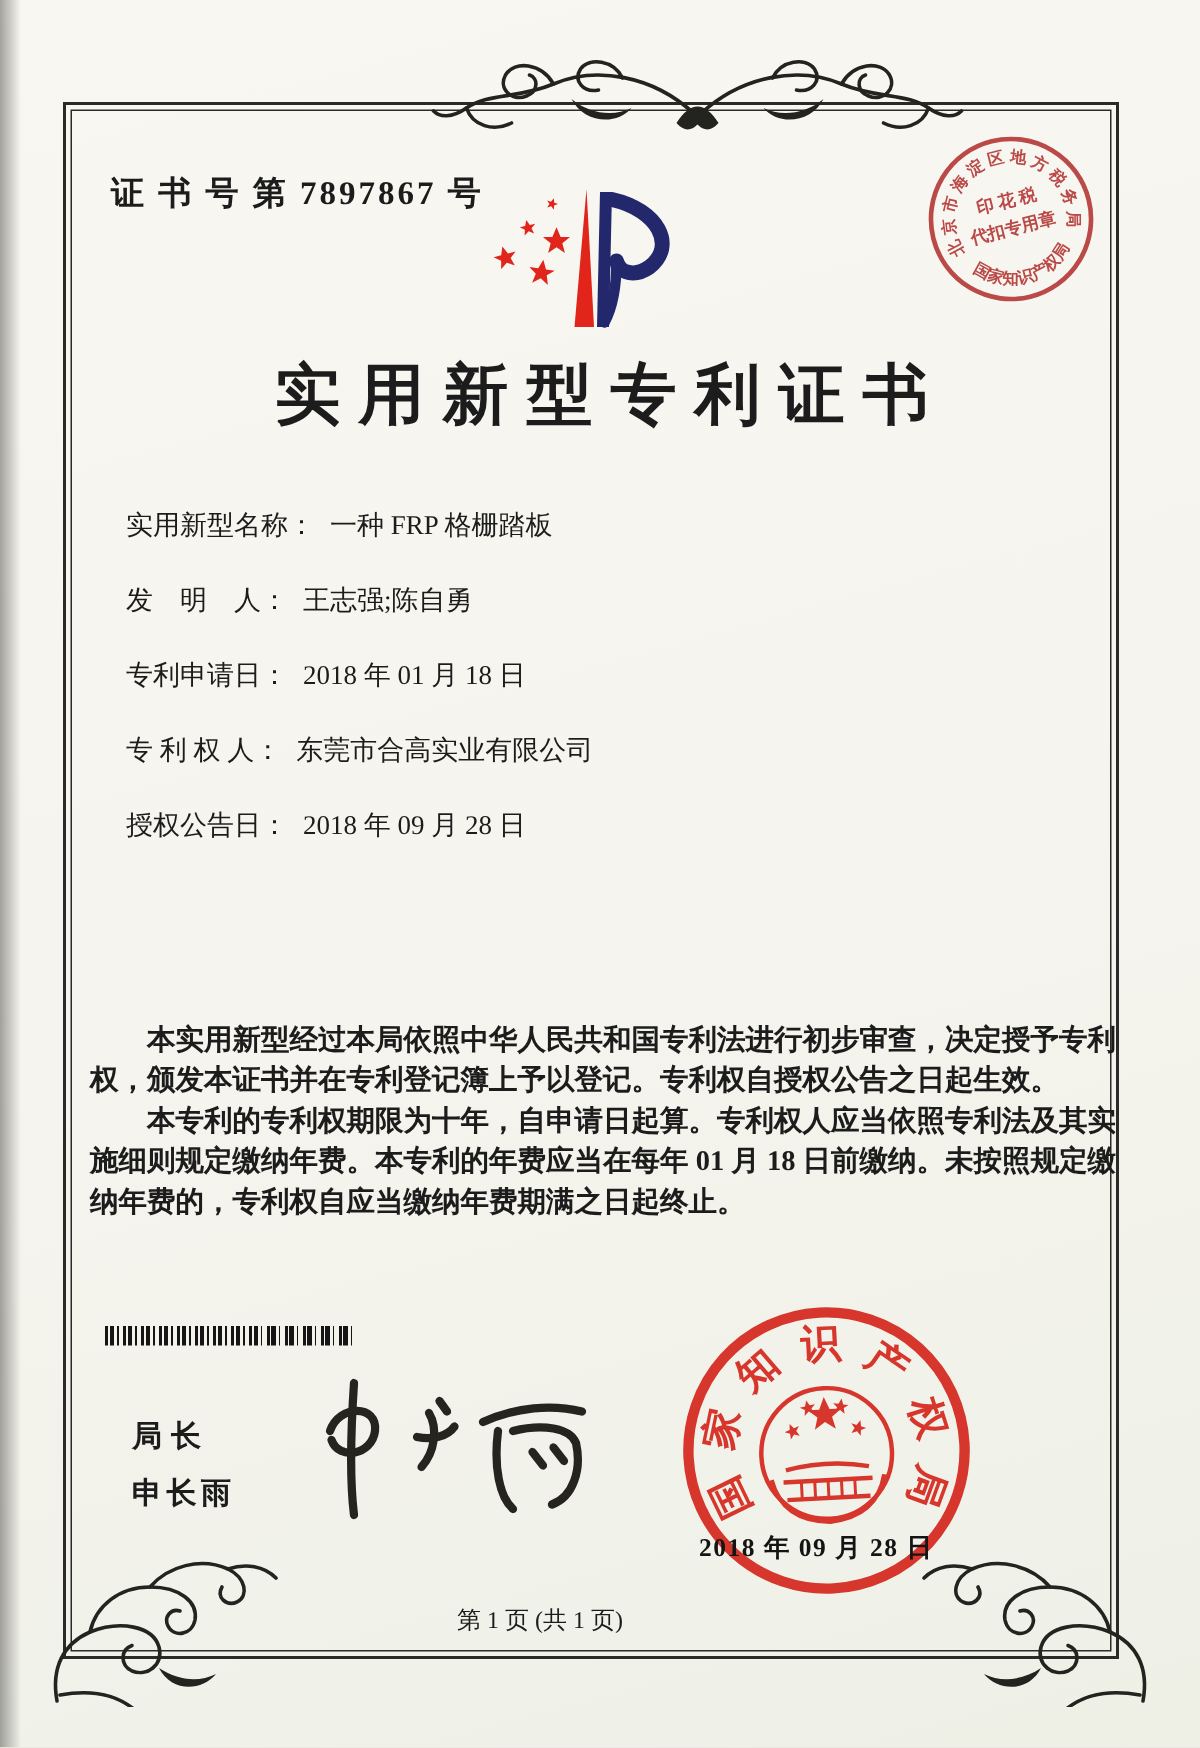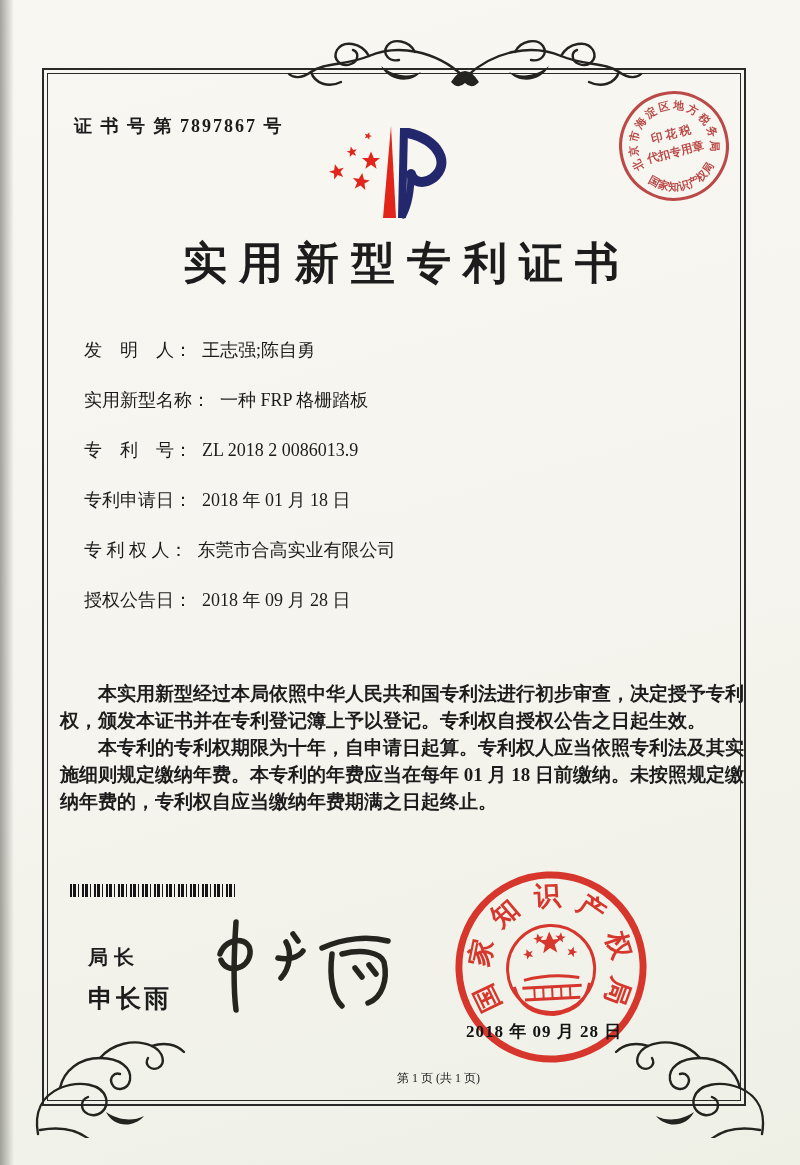--- a/index.html
+++ b/index.html
@@ -12,21 +12,21 @@
   .paper{position:relative;width:800px;height:1165px;overflow:hidden;
     background:linear-gradient(165deg,#f8f7f2 0%,#f5f4ee 55%,#eef0e6 100%);color:var(--ink);}
   .edge-shadow{position:absolute;left:0;top:0;bottom:0;width:14px;
     background:linear-gradient(90deg,rgba(60,60,55,.45),rgba(60,60,55,0));pointer-events:none;}
   .frame-outer{position:absolute;left:42px;top:68px;width:704px;height:1038px;
     border:2px solid #2a2a28;}
   .frame-inner{position:absolute;left:3px;top:3px;right:3px;bottom:3px;border:1px solid #2a2a28;}
   .ornament{position:absolute;}
   .ornament path{stroke:#23231f;fill:none;stroke-width:2.4;stroke-linecap:round;}
   .ornament path.leaf{fill:#23231f;stroke:none;}
-  .cert-no{position:absolute;left:74px;top:114px;font-size:18px;font-weight:600;
+  .cert-no{position:absolute;left:74px;top:114px;font-size:22px;font-weight:600;
     letter-spacing:2px;}
   .logo{position:absolute;left:323px;top:120px;width:138px;height:104px;}
   .logo .red{fill:var(--logo-red);}
   .logo .navy{fill:var(--logo-navy);}
   .logo .navy-stroke{stroke:var(--logo-navy);fill:none;stroke-linecap:round;}
   .tax-stamp{position:absolute;left:616px;top:88px;width:116px;height:116px;
     transform:rotate(-14deg);opacity:.88;}
   .tax-stamp svg{width:100%;height:100%;}
   .title{position:absolute;left:0;right:0;top:234px;text-align:center;
     font-size:44px;font-weight:600;letter-spacing:12px;margin-left:14px;}
@@ -34,29 +34,29 @@
   .frow{height:50px;position:relative;white-space:nowrap;}
   .frow .value{margin-left:10px;}
   .frow .grant-right{position:absolute;left:368px;top:0;}
   .body-text{position:absolute;left:60px;right:56px;top:680px;font-size:19px;
     font-weight:600;line-height:27px;text-align:justify;}
   .body-text p{text-indent:2em;}
   .barcode{position:absolute;left:70px;top:884px;width:168px;height:13px;
     background:repeating-linear-gradient(90deg,#151515 0 2px,transparent 2px 3px,
     #151515 3px 6px,transparent 6px 8px,#151515 8px 9px,transparent 9px 12px);}
   .officer-title{position:absolute;left:88px;top:944px;font-size:20px;font-weight:600;letter-spacing:6px;}
-  .officer-name{position:absolute;left:88px;top:982px;font-size:25px;font-weight:600;letter-spacing:3px;}
+  .officer-name{position:absolute;left:88px;top:982px;font-size:20px;font-weight:600;letter-spacing:3px;}
   .signature{position:absolute;left:190px;top:908px;width:225px;height:118px;}
   .signature path{stroke:#26241f;fill:none;stroke-width:5.5;stroke-linecap:round;stroke-linejoin:round;}
   .seal{position:absolute;left:452px;top:868px;width:198px;height:198px;transform:rotate(-3deg);opacity:.93;}
   .seal svg{width:100%;height:100%;}
   .seal-date{position:absolute;left:466px;top:1020px;font-size:17px;font-weight:700;
     color:#141414;letter-spacing:1px;}
-  .footer{position:absolute;left:240px;top:1070px;width:240px;text-align:right;
-    font-size:12px;font-weight:500;}
+  .footer{position:absolute;left:240px;top:1070px;width:240px;text-align:center;
+    font-size:16px;font-weight:500;}
 </style>
 </head>
 <body>
 
 <div class="paper">
 
   <div class="edge-shadow"></div>
 
   <div class="frame-outer">
     <div class="frame-inner"></div>
@@ -140,27 +140,24 @@
         <text x="75" y="23" text-anchor="middle" dominant-baseline="central" font-size="14" font-weight="700" fill="#b23230" transform="rotate(165.66666666666666 75 75) rotate(180 75 23)">产</text>
         <text x="75" y="23" text-anchor="middle" dominant-baseline="central" font-size="14" font-weight="700" fill="#b23230" transform="rotate(151.33333333333331 75 75) rotate(180 75 23)">权</text>
         <text x="75" y="23" text-anchor="middle" dominant-baseline="central" font-size="14" font-weight="700" fill="#b23230" transform="rotate(137 75 75) rotate(180 75 23)">局</text>
       </svg>
   </div>
 
   <h1 class="title">实用新型专利证书</h1>
 
   <div class="fields">
     <div class="frow">
+      <span class="label">实用新型名称：</span><span class="value">一种 FRP 格栅踏板</span>
+    </div>
+    <div class="frow">
       <span class="label">发　明　人：</span><span class="value">王志强;陈自勇</span>
-    </div>
-    <div class="frow">
-      <span class="label">实用新型名称：</span><span class="value">一种 FRP 格栅踏板</span>
-    </div>
-    <div class="frow">
-      <span class="label">专　利　号：</span><span class="value">ZL 2018 2 0086013.9</span>
     </div>
     <div class="frow">
       <span class="label">专利申请日：</span><span class="value">2018 年 01 月 18 日</span>
     </div>
     <div class="frow">
       <span class="label">专 利 权 人：</span><span class="value">东莞市合高实业有限公司</span>
     </div>
     <div class="frow">
       <span class="label">授权公告日：</span><span class="value">2018 年 09 月 28 日</span>
     </div>

